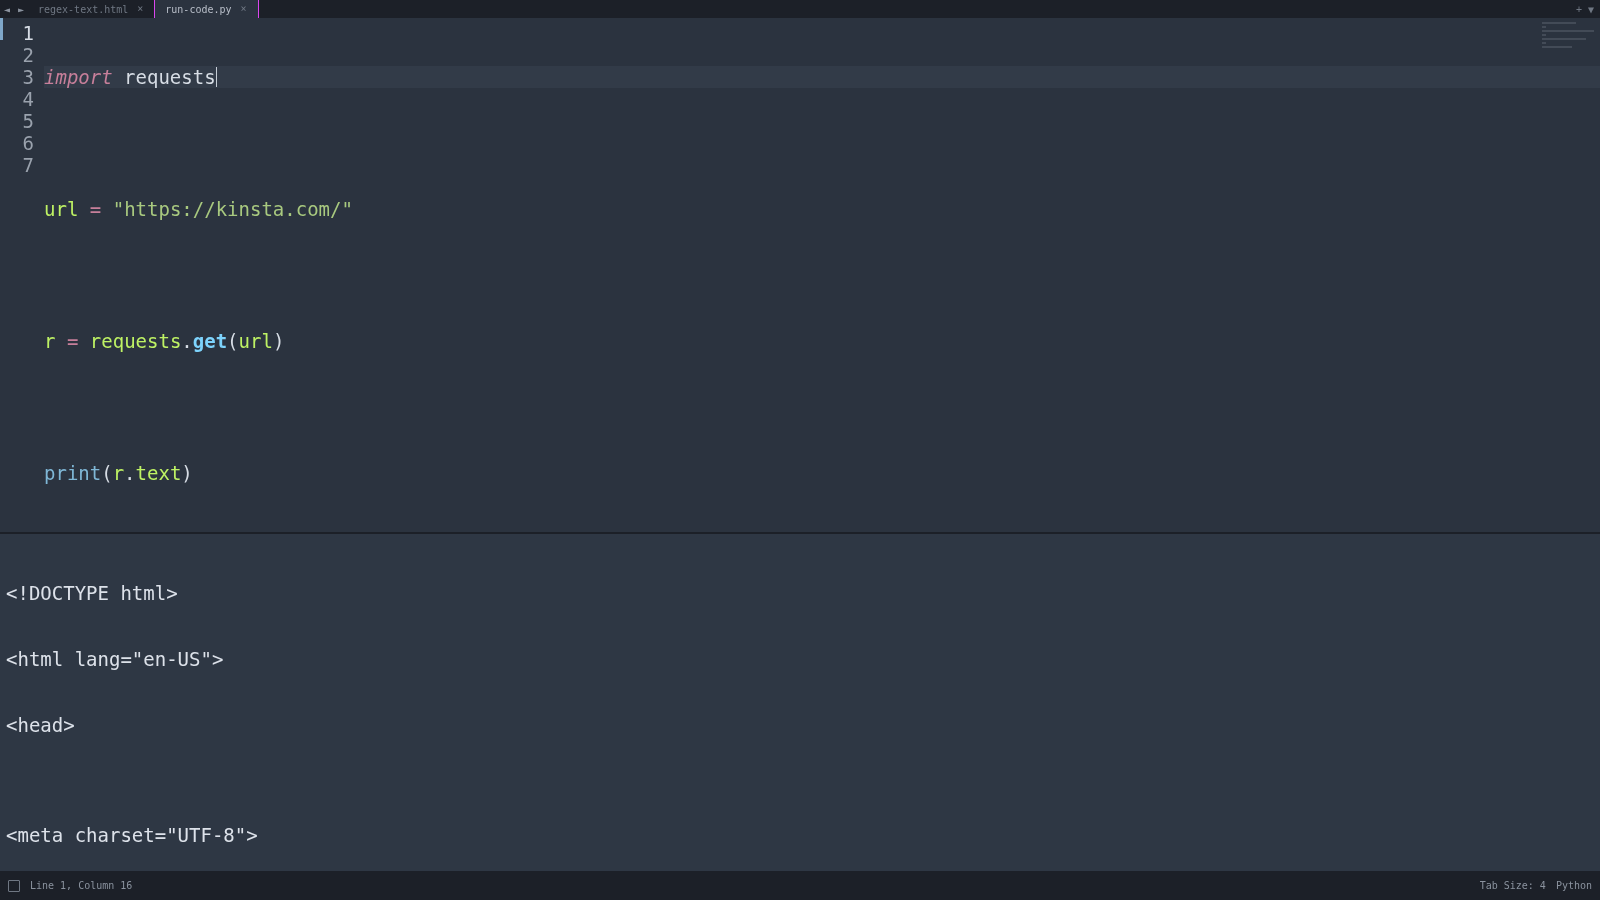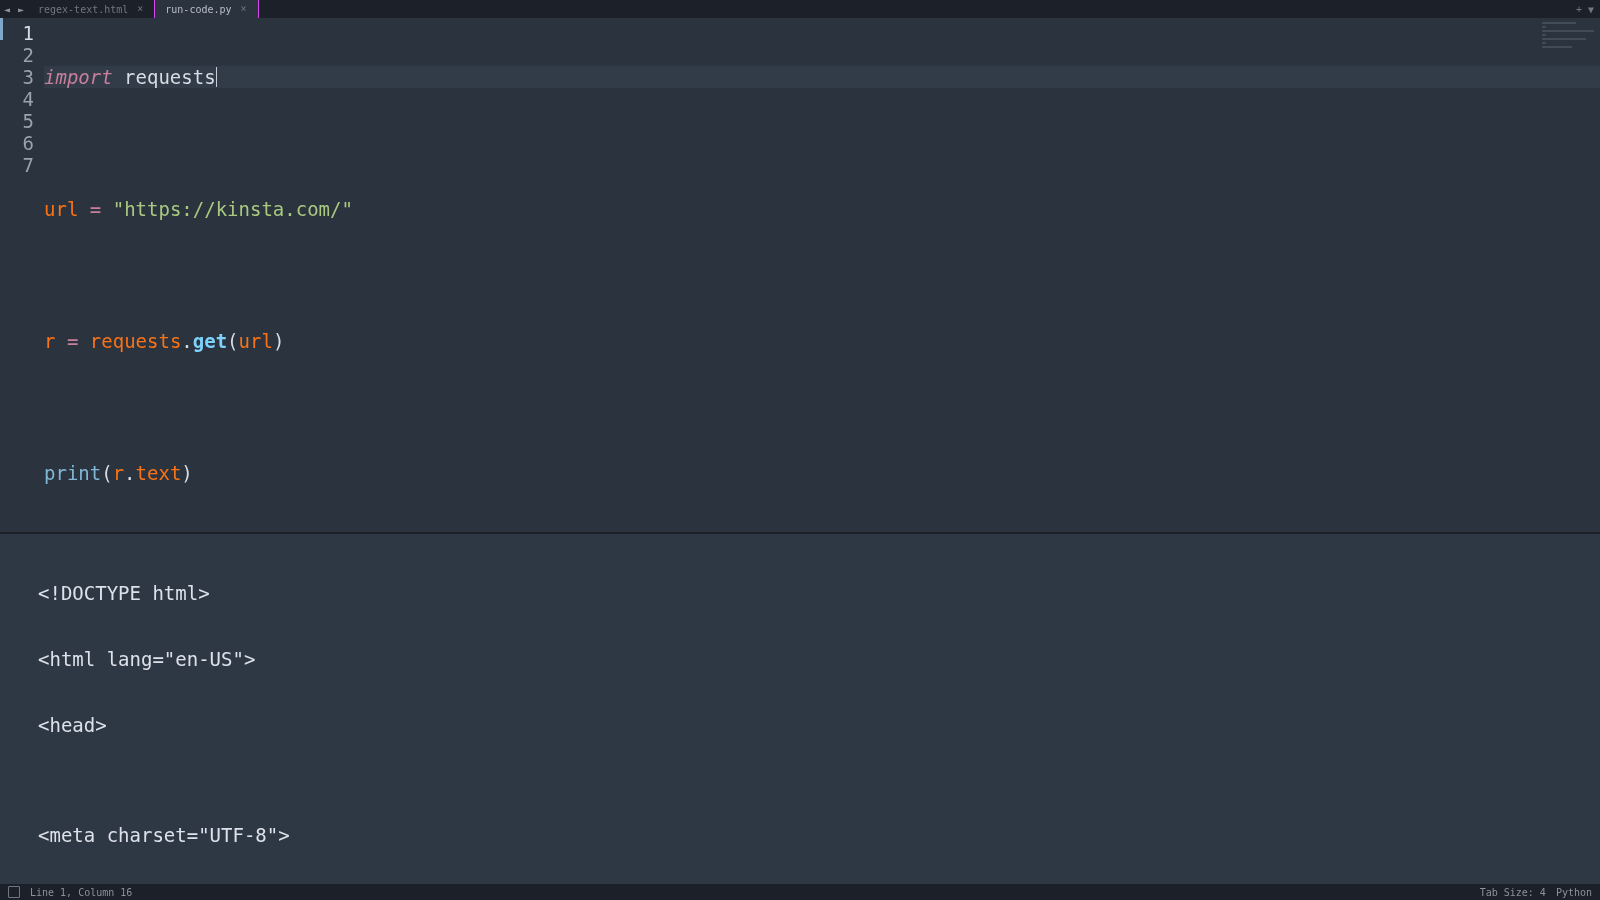--- a/index.html
+++ b/index.html
@@ -20,36 +20,36 @@
   .editor { flex:0 0 200px; display:flex; background:#2b333f; border-bottom:2px solid #1c2028; position:relative; }
   .gutter { width:44px; background:#2b333f; text-align:right; padding:4px 10px 4px 0; color:#9aa2ad; font-size:19px; line-height:22px; }
   .gutter .ln { height:22px; }
   .gutter .ln.active { color:#d7dde5; }
   .gutter-border { position:absolute; left:0; top:0; width:3px; height:22px; background:#7fa7c9; }
   .codearea { flex:1; padding:4px 0; font-size:19px; line-height:22px; white-space:pre; }
   .codeline { height:22px; }
   .codeline.active { background:#323b48; }
   .tok-kw   { color:#c77f9a; font-style:italic; }
   .tok-imp  { color:#d7dde5; }
-  .tok-var  { color:#f97316; }
+  .tok-var  { color:#bef264; }
   .tok-op   { color:#c77f9a; }
   .tok-str  { color:#a8c97f; }
   .tok-punc { color:#d7dde5; }
   .tok-call { color:#7dd3fc;font-weight:bold; }
   .tok-builtin { color:#7fb7d6; }
   .cursor { display:inline-block; width:0; border-right:1px solid #c6cdd6; height:20px; vertical-align:-3px; }
   .minimap { position:absolute; right:6px; top:4px; opacity:.25; display:flex; flex-direction:column; gap:2px; }
   .minimap .mrow { height:2px; background:#8a929e; }
 
   
   .output { flex:1; background:#2e3744; overflow:hidden; padding:4px 6px 0 6px; font-size:19px; line-height:22px; color:#dde2ea; white-space:pre; }
-  .output .txt { color:#dde2ea;margin-left:32px; }
+  .output .txt { color:#dde2ea; }
 
   
-  .statusbar { height:16px; background:#1c2028; display:flex; align-items:center; font-size:10px; color:#8a929e; padding:0 8px; gap:10px; }
+  .statusbar { height:29px; background:#1c2028; display:flex; align-items:center; font-size:10px; color:#8a929e; padding:0 8px; gap:10px; }
   .statusbar .sbicon { width:12px; height:12px; border:1px solid #6f7783; border-radius:1px; }
   .statusbar .spacer { flex:1; }
 </style>
 </head>
 <body>
 
 <div class="app">
 
   <div class="tabbar">
     <div class="navbtn">◄</div>

